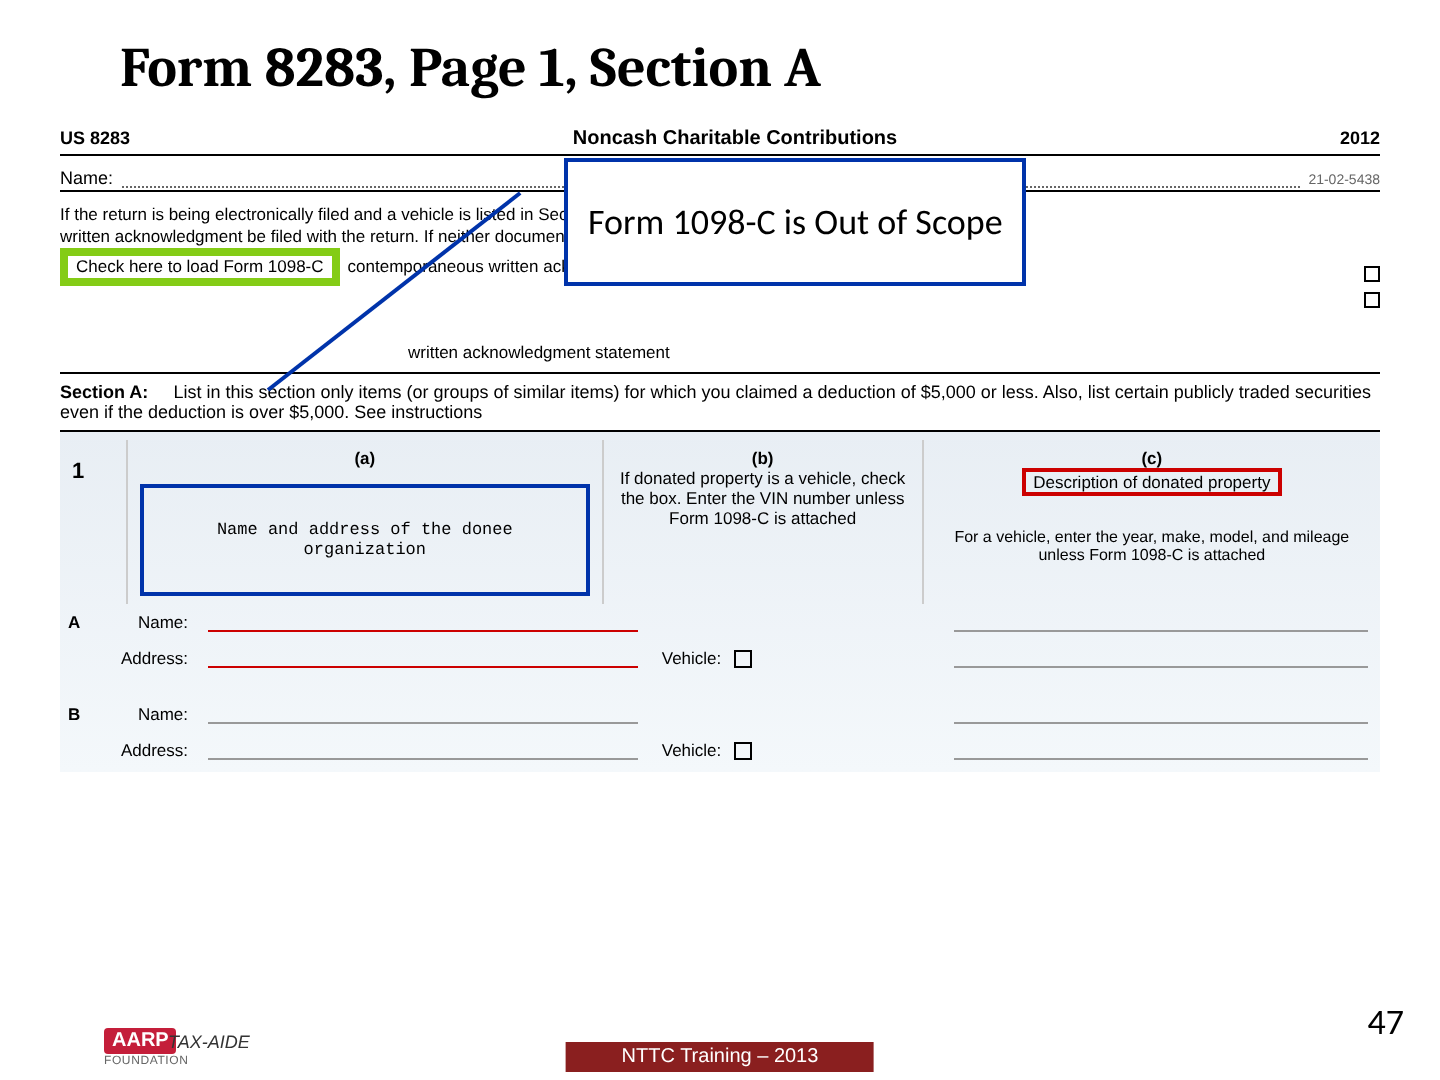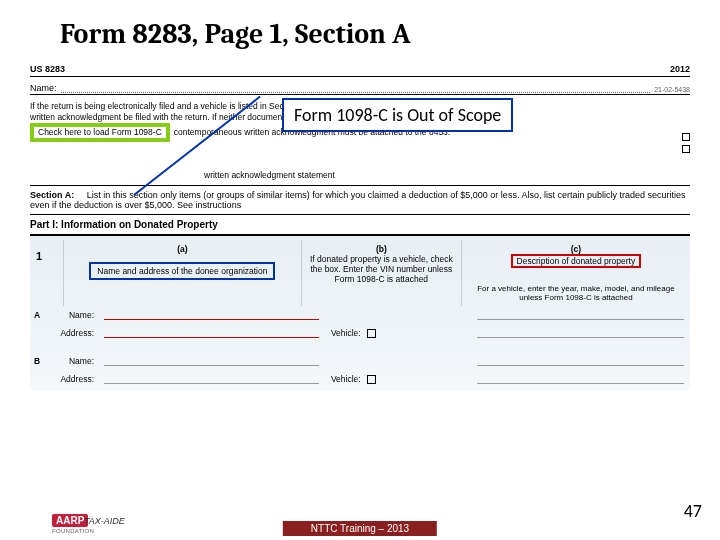--- a/index.html
+++ b/index.html
@@ -4,39 +4,39 @@
 <style>
   * { box-sizing: border-box; margin: 0; padding: 0; }
   body { width: 720px; height: 540px; font-family: Arial, sans-serif; background: #fff; color: #000; position: relative; overflow: hidden; }
   .slide { padding: 10px 30px 0 30px; }
   .title { font-family: Cambria, Georgia, serif; font-weight: bold; font-size: 28px; text-align: left; margin: 8px 0 14px 30px; }
   .form-area { font-size: 9px; position: relative; }
   .hdr { display: flex; justify-content: space-between; border-bottom: 1px solid #000; padding-bottom: 2px; font-weight: bold; }
   .hdr .mid { font-size: 10px; }
   .line { border-bottom: 1px solid #000; height: 18px; display: flex; align-items: flex-end; padding-bottom: 1px; }
   .nm { font-weight: normal; font-size: 9px; }
-  .callout { position: absolute; border: 2.5px solid #0033aa; background: #fff; font-family: Calibri, Arial, sans-serif; font-size: 18px; font-weight: 500; padding: 4px 10px; z-index: 5; margin-top: 19px; }
+  .callout { position: absolute; border: 2.5px solid #0033aa; background: #fff; font-family: Calibri, Arial, sans-serif; font-size: 18px; font-weight: 500; padding: 19px 10px; z-index: 5; }
   .callout1 { top: 15px; left: 252px; }
   .arrow-line { position: absolute; background: #0033aa; height: 2px; transform-origin: left center; z-index: 4; }
   .arw1 { width: 160px; top: 130px; left: 104px; transform: rotate(-38deg); }
   .note { font-size: 8.5px; line-height: 1.3; padding: 6px 0 4px 0; }
   .box-small { border: 4px solid #84cc16; display: inline-block; padding: 0 4px; font-size: 8.5px; background: #fff; }
   .chk-col { position: absolute; right: 0; top: 68px; font-size: 10px; }
   .chk { border: 1px solid #000; width: 8px; height: 8px; display: inline-block; margin: 1px 0; }
   .sectA { border-top: 1px solid #000; border-bottom: 1px solid #000; padding: 4px 0; font-size: 9px; }
   .sectA b { margin-right: 10px; }
   .part { font-weight: bold; padding: 4px 0; border-bottom: 2px solid #000; font-size: 10px; }
   .tbl { display: flex; font-size: 8.5px; position: relative; }
   .col { border-right: 1px solid #ccc; padding: 4px 6px; text-align: center; }
   .col1 { width: 34px; font-weight: bold; font-size: 11px; text-align: left; padding-top: 10px; }
   .col-a { flex: 1.3; }
   .col-b { flex: 0.85; }
   .col-c { flex: 1.25; border-right: none; }
   .ch { font-weight: bold; }
-  .inner-box { border: 2px solid #0033aa; display: inline-block; padding: 2px 6px; margin-top: 8px; font-size: 8.5px; }
+  .inner-box { border: 2px solid #0033aa; display: inline-block; padding: 16px 6px; margin-top: 8px; font-size: 8.5px; font-family: Liberation Mono, monospace; }
   .inner-box-c { border: 2px solid #c00; display: inline-block; padding: 0 4px; font-size: 8.5px; }
   .rows { position: relative; }
   .row { display: flex; font-size: 8.5px; align-items: center; height: 18px; }
   .rlab { width: 18px; font-weight: bold; padding-left: 4px; }
   .rname { width: 50px; text-align: right; padding-right: 4px; }
   .rfield-a { flex: 1.3; border-bottom: 1px solid #c00; height: 10px; margin: 0 6px; }
   .rfield-bc { flex: 0.85; padding-left: 6px; }
   .rfield-c { flex: 1.25; border-bottom: 1px solid #999; height: 10px; margin: 0 6px; }
   .veh { font-size: 8.5px; margin-top: 14px; }
   .cbox { border: 1px solid #000; width: 9px; height: 9px; display: inline-block; vertical-align: middle; margin-left: 6px; }
@@ -52,20 +52,21 @@
 </style>
 </head>
 <body>
 
 <div class="slide">
   <div class="title">Form 8283, Page 1, Section A</div>
 
   <div class="form-area">
     <div class="hdr">
       <span>US 8283</span>
+      <span class="mid">Noncash Charitable Contributions</span>
       <span>2012</span>
     </div>
 
     <div class="line">
       <span class="nm">Name:</span>
       <span class="dotline"></span>
       <span style="font-size:7px;color:#666">21-02-5438</span>
     </div>
 
     <div class="callout callout1">Form 1098-C is Out of Scope</div>
@@ -86,21 +87,20 @@
     <div class="chk-col">
       <div class="chk"></div><br>
       <div class="chk"></div>
     </div>
 
     <div class="sectA">
       <b>Section A:</b>
       <span>List in this section only items (or groups of similar items) for which you claimed a deduction of $5,000 or less. Also, list certain publicly traded securities even if the deduction is over $5,000. See instructions</span>
     </div>
 
-    <div class="part">Part I:  Information on Donated Property</div>
 
     <div class="shade">
     <div class="tbl">
       <div class="col col1">1</div>
       <div class="col col-a">
         <div class="ch">(a)</div>
         <div class="inner-box">Name and address of the donee organization</div>
       </div>
       <div class="col col-b">
         <div class="ch">(b)</div>

